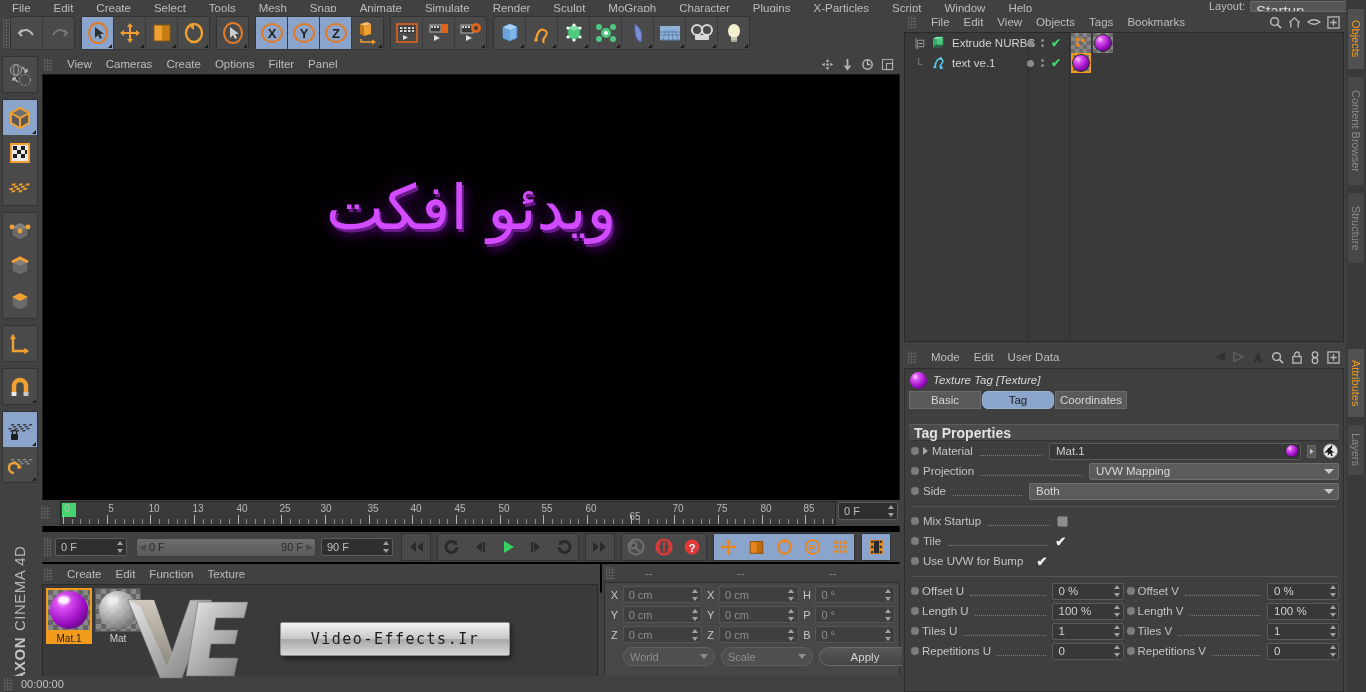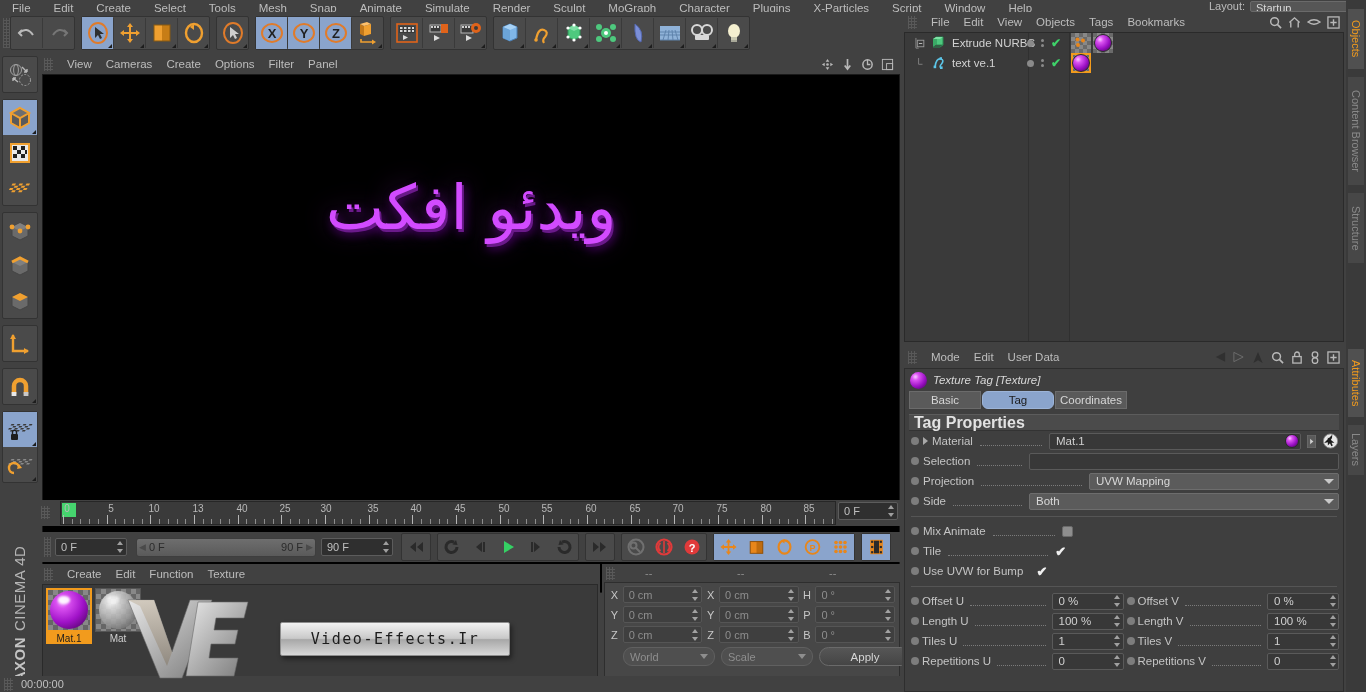--- a/index.html
+++ b/index.html
@@ -28,21 +28,21 @@
     background:#414141; display:flex; align-items:flex-end; padding-left:12px; gap:23px;
     overflow:hidden;
   }
   #topmenu .menuitem { font-size:11.5px; line-height:11px; position:relative; top:2px; }
   #layoutbox {
     position:absolute; right:6px; top:0px; display:flex; align-items:center; gap:5px;
   }
   #layoutbox .lbl { font-size:11px; color:#bdbdbd; }
   #layoutbox .fld {
     width:110px; height:11px; background:#565656; border:1px solid #6a6a6a;
-    border-radius:2px; color:#d8d8d8; font-size:11px; padding-left:5px; overflow:hidden;
+    border-radius:2px; color:#d8d8d8; font-size:15px; padding-left:5px; overflow:hidden;
   }
 
   
   #toolbar {
     position:absolute; left:0; top:12px; width:1366px; height:42px;
     background:#414141; display:flex; align-items:center; padding-left:3px; gap:0;
   }
   .tgroup { display:flex; align-items:center; background:#4a4a4a;
             border:1px solid #333; border-radius:2px; margin-right:6px; padding:0; }
   .tgroup .sep { width:1px; height:30px; background:#3a3a3a; }
@@ -230,23 +230,23 @@
               background:#3f3f3f; border:1px solid #2e2e2e; }
   #attrtitle { height:22px; display:flex; align-items:center; gap:6px; padding-left:5px; }
   #attrtitle .ball2 { width:17px;height:17px;border-radius:50%;
     background:radial-gradient(circle at 32% 28%, #f4b4ff 4%, #dc55f2 20%, #9b10c4 58%, #3c0050 100%); }
   #attrtitle .t { font-size:11.5px; color:#d8d8d8;font-style:italic; }
   #tabs { display:flex; padding:0 4px; gap:1px; height:18px; }
   .tab { flex:0 0 auto; min-width:72px; height:18px; display:flex; align-items:center;
          justify-content:center; background:#5a5a5a; border:1px solid #6b6b6b;
          font-size:11.5px; color:#d6d6d6; cursor:default; }
   .tab.active { background:#8aa4cc; color:#1c1c1c; border-color:#9cb4d8;border-radius:6px; }
-  #tagprops { margin:5px 4px 0 4px; background:#4b4b4b; border-top:1px solid #5c5c5c;
+  #tagprops { margin:15px 4px 0 4px; background:#4b4b4b; border-top:1px solid #5c5c5c;
               border-bottom:1px solid #333; height:17px; display:flex; align-items:center;
-              padding-left:5px; font-size:16px; color:#e2e2e2; font-weight:bold; }
+              padding-left:5px; font-size:14px; color:#e2e2e2; font-weight:bold; }
   .prow { display:flex; align-items:center; height:20px; padding:0 4px 0 6px; gap:4px; }
   .pdot { width:8px;height:8px;border-radius:50%;background:#7d7d7d; flex:0 0 8px; }
   .ptri { width:0;height:0;border-top:4px solid transparent;border-bottom:4px solid transparent;
           border-left:5px solid #a8a8a8; flex:0 0 5px; }
   .plabel { font-size:11.5px; color:#c4c4c4; white-space:nowrap; }
   .pdots { flex:1; border-bottom:1px dotted #7b7b7b; height:9px; margin:0 3px; min-width:6px; }
   .pfield { height:17px; background:#383838; border:1px solid #5a5a5a; border-radius:2px;
             display:flex; align-items:center; padding:0 2px 0 6px; font-size:11.5px; color:#d0d0d0; }
   .pfield .v { flex:1; }
   .pdrop { height:17px; background:#5b5b5b; border:1px solid #6d6d6d; border-radius:2px;
@@ -810,21 +810,21 @@
         <div class="tick min" style="left: 500px;"></div>
         <div class="tick min" style="left: 509px;"></div>
         <div class="tick min" style="left: 517px;"></div>
         <div class="tick maj" style="left: 526px;"></div>
         <div class="lbl" style="left: 530px;">60</div>
         <div class="tick min" style="left: 535px;"></div>
         <div class="tick min" style="left: 543px;"></div>
         <div class="tick min" style="left: 552px;"></div>
         <div class="tick min" style="left: 561px;"></div>
         <div class="tick maj" style="left: 570px;"></div>
-        <div class="lbl" style="left: 574px;">65</div>
+        <div class="lbl" style="left: 574px; margin-top: 8px;">65</div>
         <div class="tick min" style="left: 578px;"></div>
         <div class="tick min" style="left: 587px;"></div>
         <div class="tick min" style="left: 596px;"></div>
         <div class="tick min" style="left: 605px;"></div>
         <div class="tick maj" style="left: 613px;"></div>
         <div class="lbl" style="left: 617px;">70</div>
         <div class="tick min" style="left: 622px;"></div>
         <div class="tick min" style="left: 631px;"></div>
         <div class="tick min" style="left: 640px;"></div>
         <div class="tick min" style="left: 648px;"></div>
@@ -1388,28 +1388,20 @@
             </span>
           <span style="margin-left:2px;">
               <svg width="17" height="16" viewBox="0 0 18 18">
                 <circle cx="9" cy="9" r="8" fill="#e8e8e8" stroke="#8a8a8a"></circle>
                 <path d="M11 2 a8 8 0 0 1 -9 9 Z" fill="#1d1d1d"></path>
                 <path d="M6 5 L6 14 L8.4 11.6 L10 15 L11.6 14.2 L10.1 11 L13.4 11 Z" fill="#1d1d1d"></path>
               </svg>
             </span>
         </div>
 
-        <div class="prow">
-          <span class="pdot"></span>
-          <span class="plabel">Selection</span>
-          <span class="pdots"></span>
-          <span class="pfield" style="width:310px;">
-            <span class="v"></span>
-          </span>
-        </div>
 
         <div class="prow">
           <span class="pdot"></span>
           <span class="plabel">Projection</span>
           <span class="pdots"></span>
           <span class="pdrop" style="width:250px;">
             <span>UVW Mapping</span>
             <span class="car"></span>
           </span>
         </div>
@@ -1421,21 +1413,21 @@
           <span class="pdrop" style="width:310px;">
             <span>Both</span>
             <span class="car"></span>
           </span>
         </div>
 
         <div class="hr"></div>
 
         <div class="prow">
           <span class="pdot"></span>
-          <span class="plabel">Mix Animate</span>
+          <span class="plabel">Mix Startup</span>
           <span class="pdots" style="flex:0 0 62px;"></span>
           <span class="cbox"></span>
         </div>
         <div class="prow">
           <span class="pdot"></span>
           <span class="plabel">Tile</span>
           <span class="pdots" style="flex:0 0 100px;"></span>
           <span class="cbox checked">✔</span>
         </div>
         <div class="prow">

